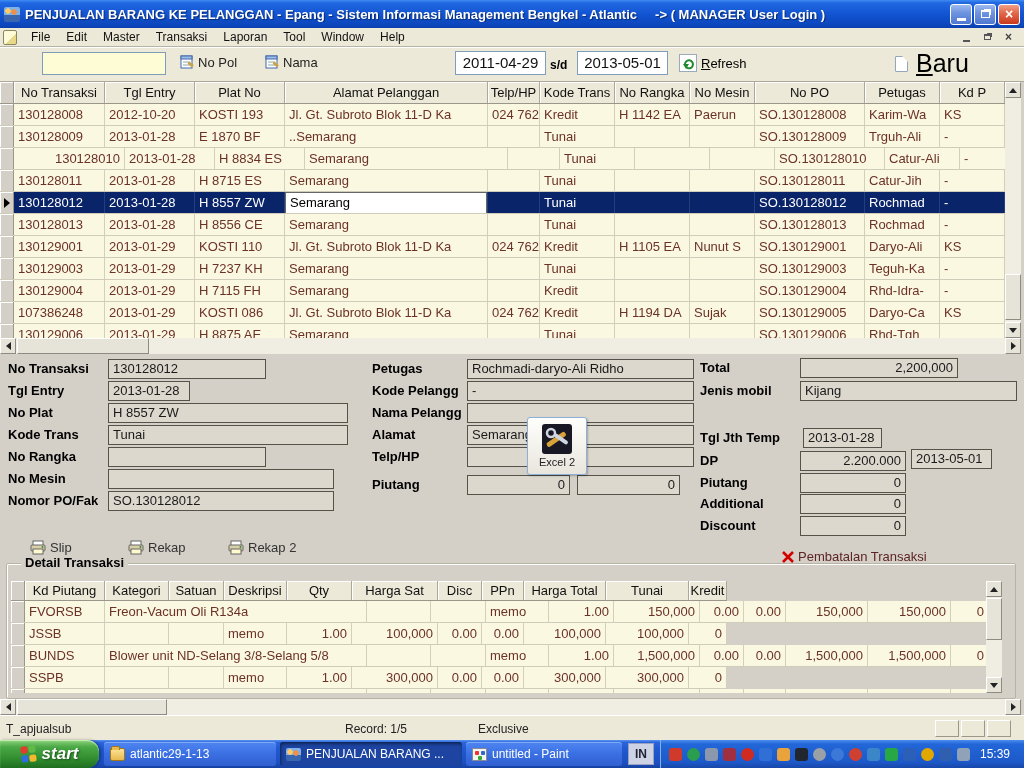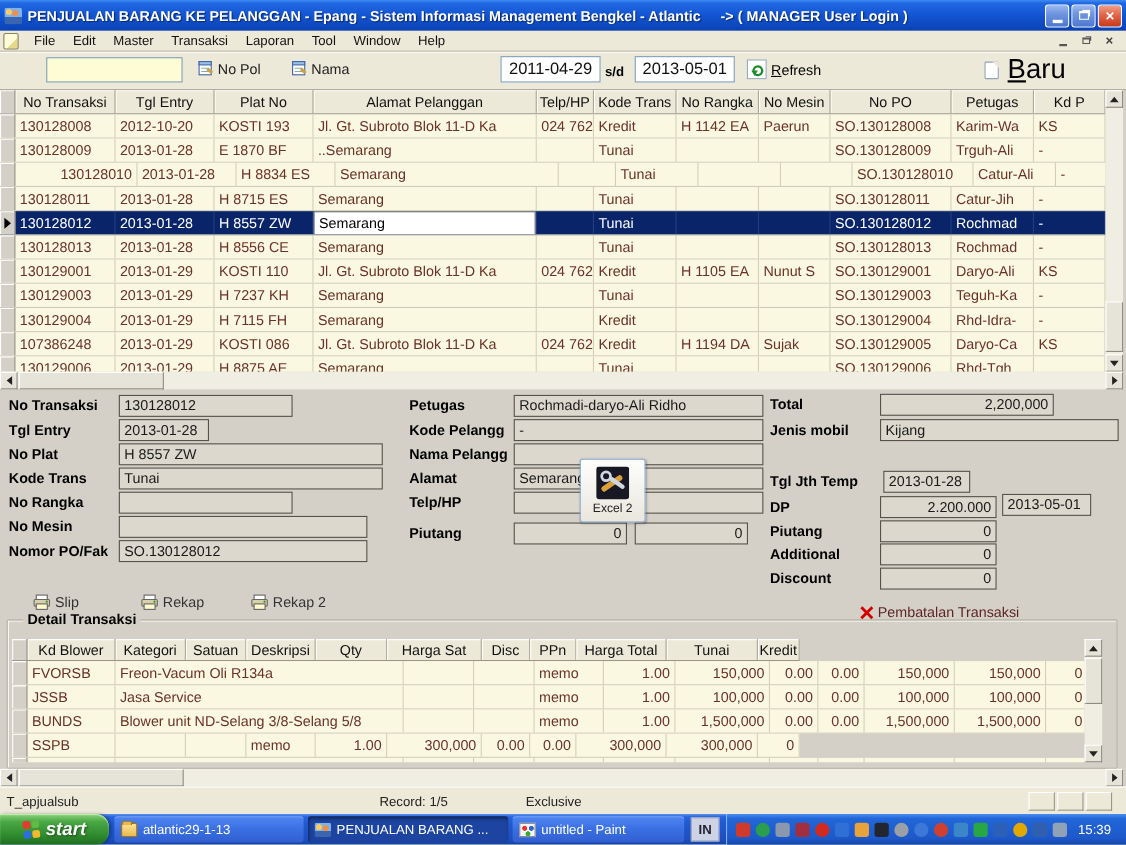--- a/index.html
+++ b/index.html
@@ -510,21 +510,21 @@
       <path d="M2 2 L12 12 M12 2 L2 12" stroke="#d40000" stroke-width="2.6"></path>
     </svg>
     <span>Pembatalan Transaksi</span>
   </div>
 
   <div class="groupbox">
     <span class="gb-legend">Detail Transaksi</span>
     <div id="detail-grid" class="grid" style="left:4px;top:17px;width:975px;height:112px">
         <div class="g-row g-headrow">
           <div class="g-sel"></div>
-          <div class="g-hcell" style="width: 80px;">Kd Blower</div>
+          <div class="g-hcell" style="width: 80px;">Kd Piutang</div>
           <div class="g-hcell" style="width: 64px;">Kategori</div>
           <div class="g-hcell" style="width: 55px;">Satuan</div>
           <div class="g-hcell" style="width: 63px;">Deskripsi</div>
           <div class="g-hcell" style="width: 65px;">Qty</div>
           <div class="g-hcell" style="width: 86px;">Harga Sat</div>
           <div class="g-hcell" style="width: 44px;">Disc</div>
           <div class="g-hcell" style="width: 42px;">PPn</div>
           <div class="g-hcell" style="width: 82px;">Harga Total</div>
           <div class="g-hcell" style="width: 83px;">Tunai</div>
           <div class="g-hcell" style="width: 38px;">Kredit</div>
@@ -540,21 +540,20 @@
           <div class="g-cell" style="width: 86px; text-align: right;">150,000</div>
           <div class="g-cell" style="width: 44px; text-align: right;">0.00</div>
           <div class="g-cell" style="width: 42px; text-align: right;">0.00</div>
           <div class="g-cell" style="width: 82px; text-align: right;">150,000</div>
           <div class="g-cell" style="width: 83px; text-align: right;">150,000</div>
           <div class="g-cell" style="width: 38px; text-align: right;">0</div>
         </div>
         <div class="g-row">
           <div class="g-sel"></div>
           <div class="g-cell" style="width: 80px; text-align: left;">JSSB</div>
-          <div class="g-cell" style="width: 262px; text-align: left;">Jasa Service</div>
           <div class="g-cell" style="width: 64px; text-align: left;"></div>
           <div class="g-cell" style="width: 55px; text-align: left;"></div>
           <div class="g-cell" style="width: 63px; text-align: left;">memo</div>
           <div class="g-cell" style="width: 65px; text-align: right;">1.00</div>
           <div class="g-cell" style="width: 86px; text-align: right;">100,000</div>
           <div class="g-cell" style="width: 44px; text-align: right;">0.00</div>
           <div class="g-cell" style="width: 42px; text-align: right;">0.00</div>
           <div class="g-cell" style="width: 82px; text-align: right;">100,000</div>
           <div class="g-cell" style="width: 83px; text-align: right;">100,000</div>
           <div class="g-cell" style="width: 38px; text-align: right;">0</div>

